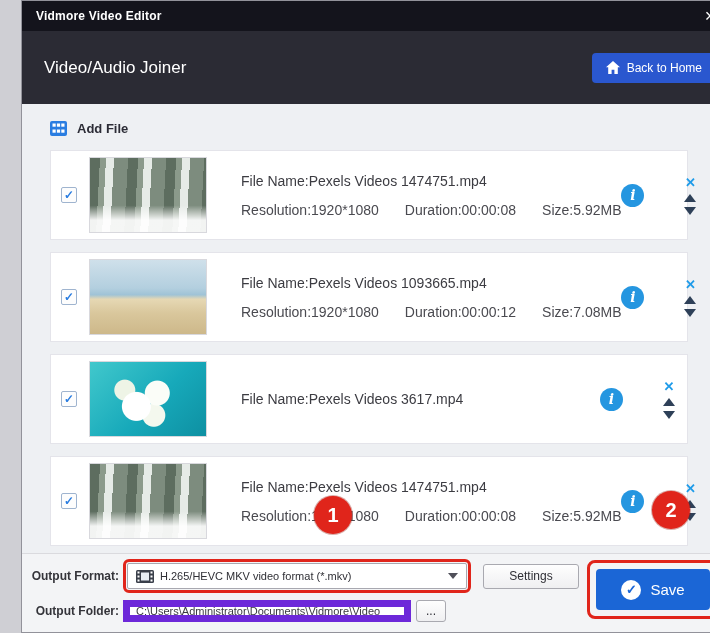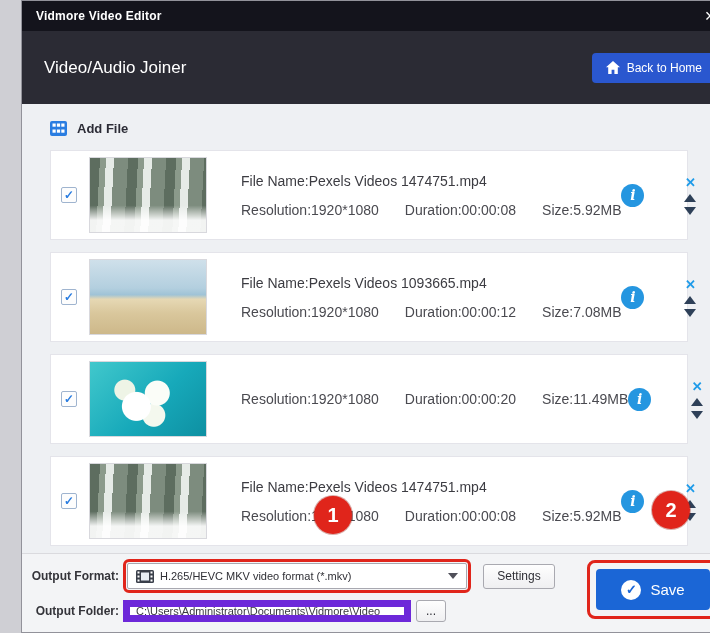--- a/index.html
+++ b/index.html
@@ -92,21 +92,21 @@
   .format-select {
     width:340px; height:26px; background:#fff; border:1px solid #a8a8b0; border-radius:2px;
     display:flex; align-items:center; padding:0 8px; cursor:pointer;
   }
   .format-select .f-text { flex:1; font-size:11px; color:#2f2f35; white-space:nowrap; overflow:hidden; }
   .chevron { width:0; height:0; border-left:5px solid transparent; border-right:5px solid transparent; border-top:6px solid #50505a; margin-left:6px; }
   .btn {
     background:linear-gradient(#fefefe,#efeff1); border:1px solid #a9a9b0; border-radius:3px;
     font-size:12px; color:#2f2f35; cursor:pointer; font-family:inherit;
   }
-  .settings-btn { width:72px; height:25px; margin-left:12px; }
+  .settings-btn { width:96px; height:25px; margin-left:12px; }
   .folder-input {
     width:288px; height:22px; border:7px solid #6d28d9; background:#fff; font-size:11px;
     color:#3a3a40; padding:0 6px; font-family:inherit;
   }
   .browse-btn { width:30px; height:22px; margin-left:5px; }
   .open-folder-btn { width:94px; height:24px; margin-left:7px; }
 
   .anno-save {
     position:absolute; right:11px; top:6px; width:132px; height:59px;
     border:3px solid #e0251b; border-radius:8px;
@@ -204,23 +204,21 @@
         <span class="row-x">✕</span>
         <span class="tri-up"></span>
         <span class="tri-down"></span>
       </div>
     </div>
 
     <div class="file-card">
       <span class="checkbox">✓</span>
       <div class="thumb" data-thumb="flower"></div>
       <div class="file-info">
-        <div class="file-meta">
-          <span>Resolution:1920*1080</span><span>Duration:00:00:20</span><span>Size:11.49MB</span>
-        </div>
+        <div>File Name:Pexels Videos 3617.mp4</div>
       </div>
       <span class="info-icon">i</span>
       <div class="row-controls">
         <span class="row-x">✕</span>
         <span class="tri-up"></span>
         <span class="tri-down"></span>
       </div>
     </div>
 
     <div class="file-card">

